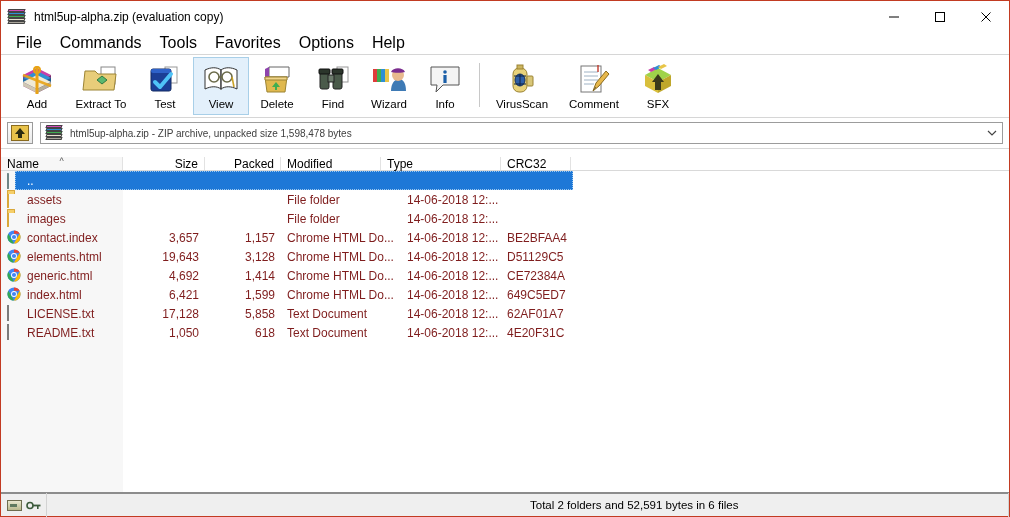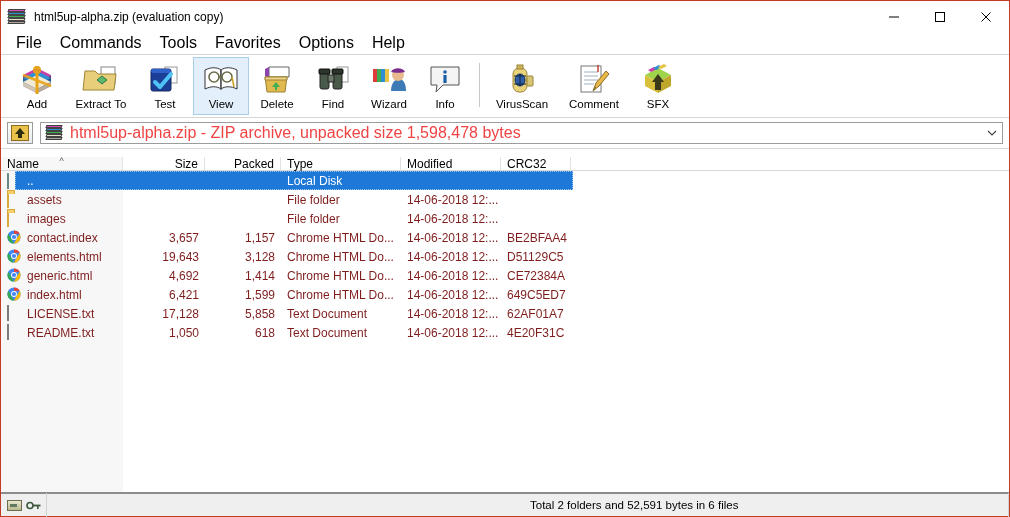--- a/index.html
+++ b/index.html
@@ -138,21 +138,21 @@
     flex: 1 1 auto;
     height: 22px;
     border: 1px solid #9c9c9c;
     background: #ffffff;
     display: flex;
     align-items: center;
     padding-left: 5px;
     position: relative;
   }
   .pathcombo .pico { width: 18px; height: 16px; position: relative; margin-right: 6px; flex:0 0 18px; }
-  .pathcombo .ptxt { font-size: 16px; color: #ef4444; white-space: nowrap; }
+  .pathcombo .ptxt { font-size: 10px; color: #404040; white-space: nowrap; }
   .combo-arrow {
     position: absolute; right: 0; top: 0;
     width: 20px; height: 20px;
     display: flex; align-items: center; justify-content: center;
   }
 
   
   .listwrap {
     flex: 1 1 auto;
     position: relative;
@@ -548,42 +548,41 @@
       <div class="hc sorted" style="width:122px;">
         <span>Name</span>
         <span class="sortmark">^</span>
       </div>
       <div class="hc r" style="width:82px;">
         <span>Size</span>
       </div>
       <div class="hc r" style="width:76px;justify-content:flex-end;">
         <span>Packed</span>
       </div>
+      <div class="hc" style="width:100px;">
+        <span>Modified</span>
+      </div>
       <div class="hc" style="width:120px;">
         <span>Type</span>
       </div>
-      <div class="hc" style="width:100px;">
-        <span>Modified</span>
-      </div>
       <div class="hc" style="width:70px;">
         <span>CRC32</span>
       </div>
     </div>
 
     <div class="rows">
 
       <div class="row sel">
         <div class="selbar"></div>
         <div class="c namecell">
           <span class="ficon"><span class="folder-up"></span></span>
           <span>..</span>
         </div>
         <div class="c r sizecell"></div>
         <div class="c r packcell"></div>
-        <div class="c typecell">Local Disk</div>
         <div class="c modcell"></div>
         <div class="c crccell"></div>
       </div>
 
       <div class="row">
         <div class="c namecell">
           <span class="ficon"><span class="folder"></span></span>
           <span>assets</span>
         </div>
         <div class="c r sizecell"></div>

